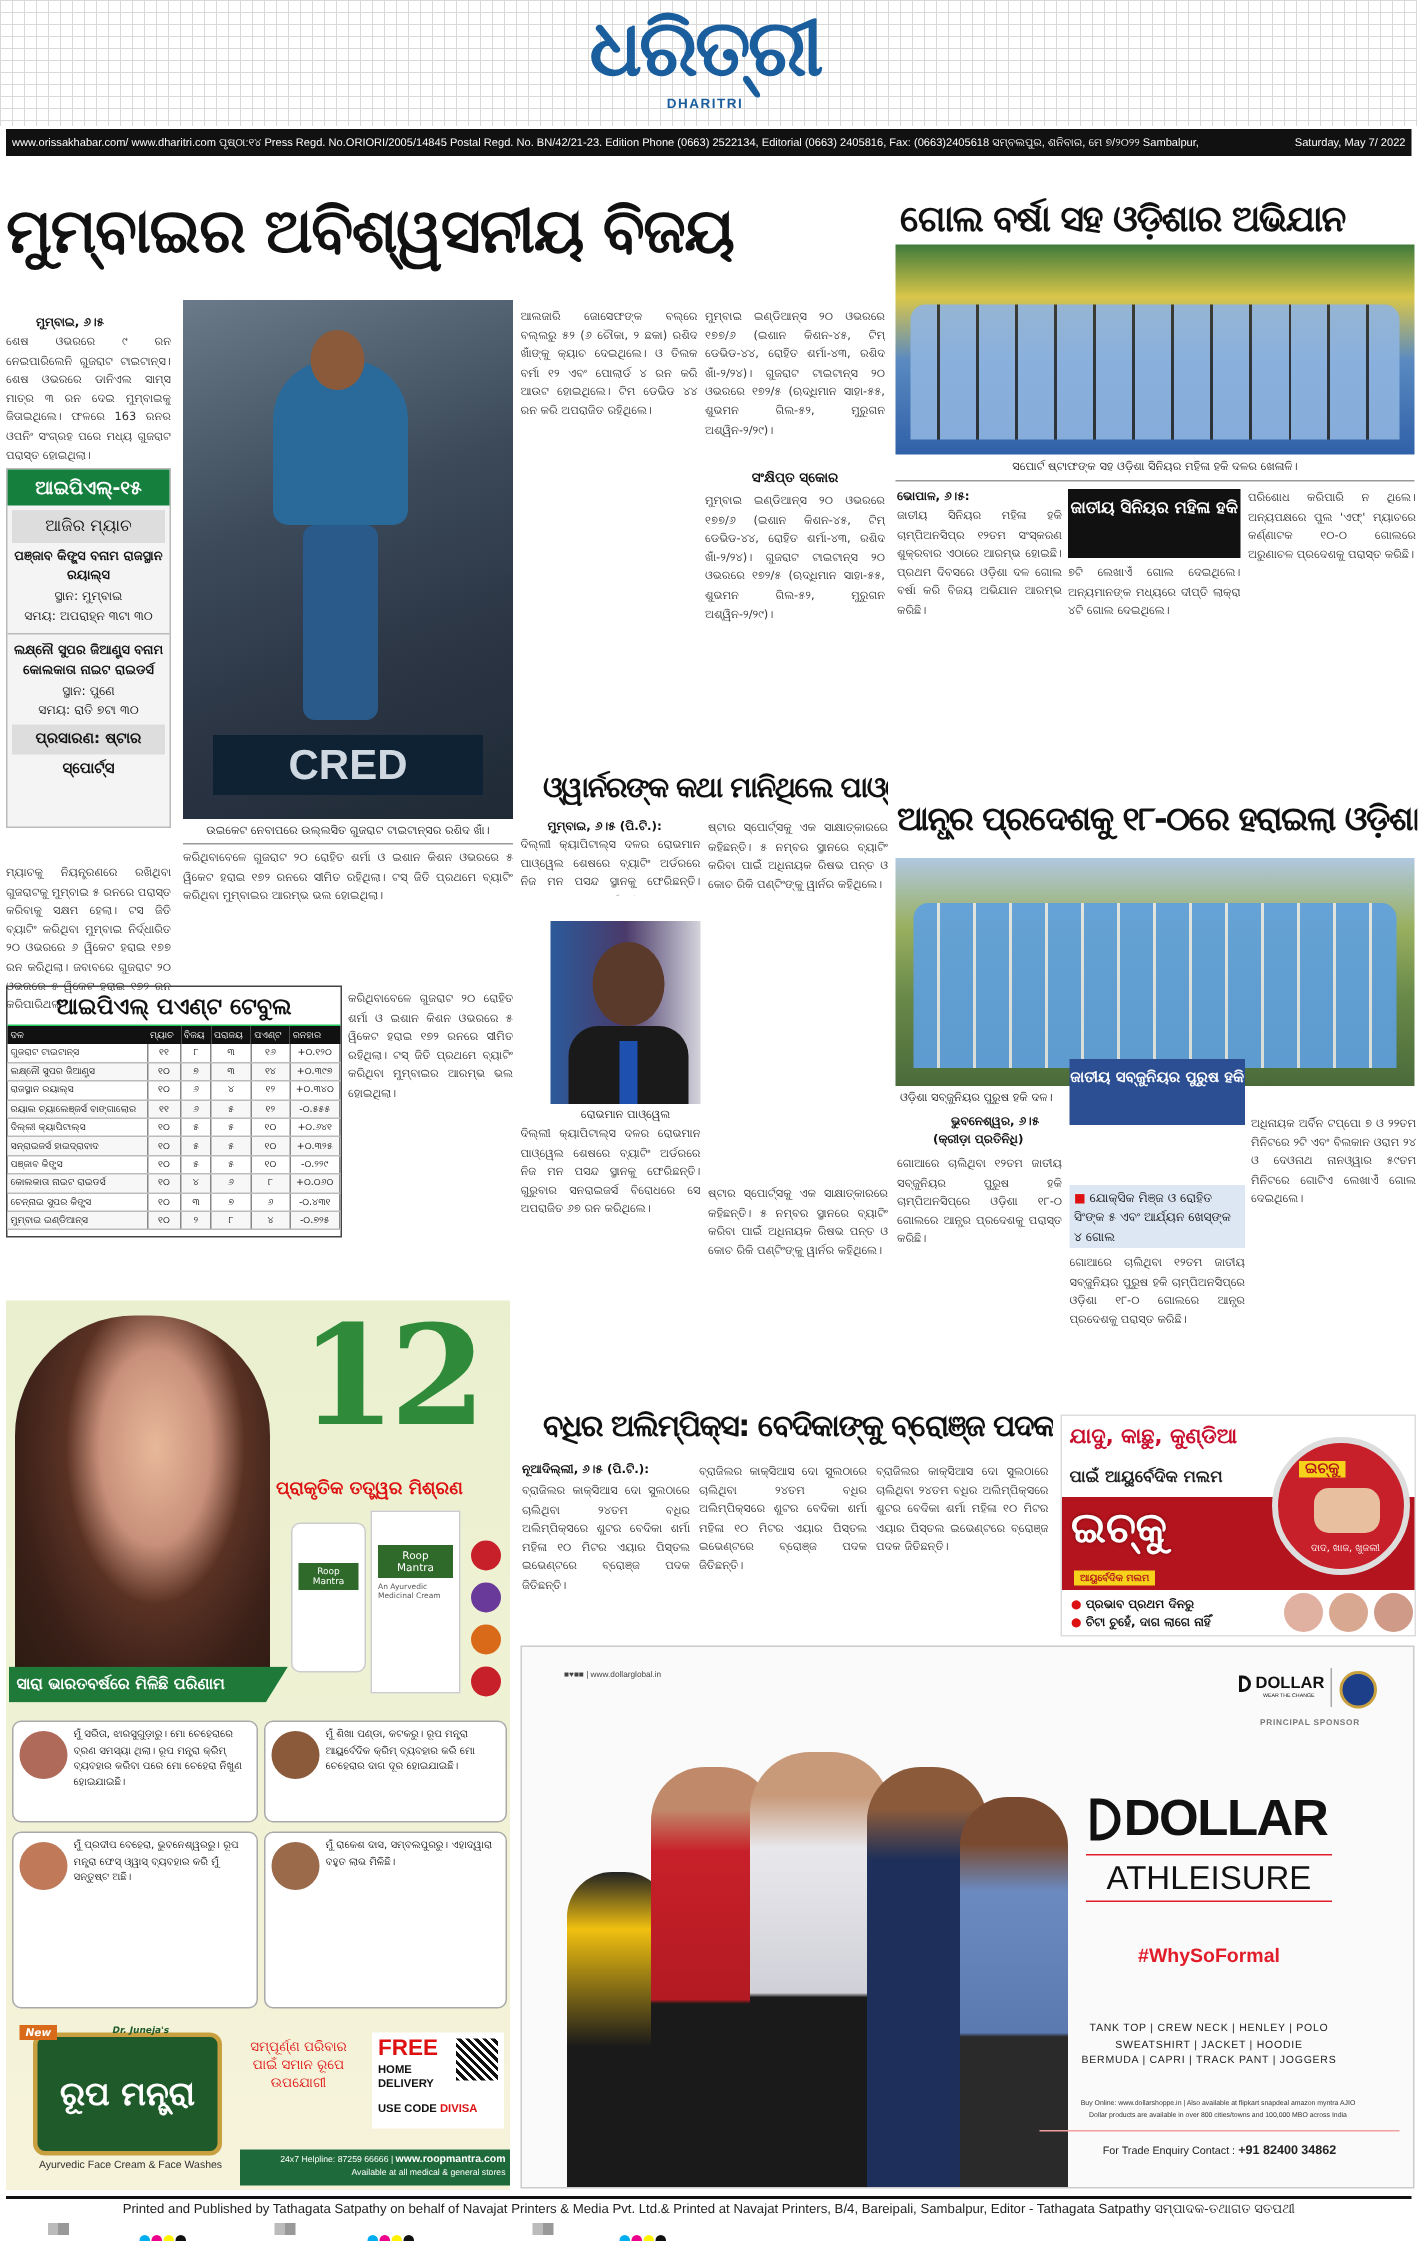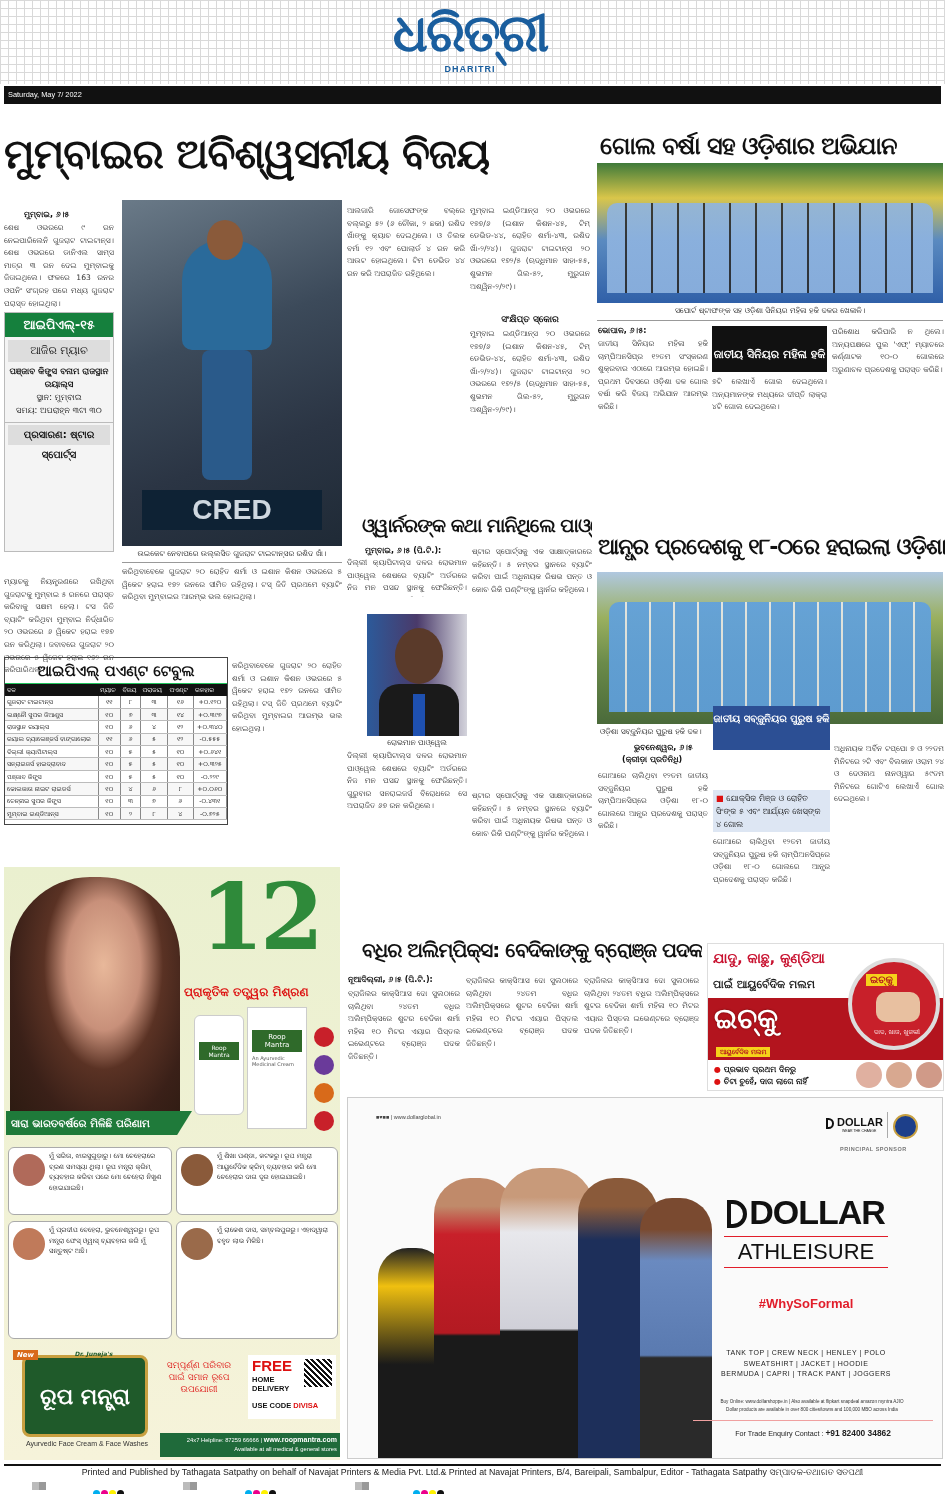--- a/index.html
+++ b/index.html
@@ -51,20 +51,21 @@
   </style>
 </head>
 <body>
 
 <div id="masthead" class="abs"></div>
 <div id="logo" class="abs">
   <div class="glyph">ଧରିତ୍ରୀ</div>
   <div class="latin">DHARITRI</div>
 </div>
 <div id="ticker" class="abs">
+  <span>www.orissakhabar.com/ www.dharitri.com ପୃଷ୍ଠା:୧୪ Press Regd. No.ORIORI/2005/14845 Postal Regd. No. BN/42/21-23. Edition Phone (0663) 2522134, Editorial (0663) 2405816, Fax: (0663)2405618 ସମ୍ବଲପୁର, ଶନିବାର, ମେ ୭/୨୦୨୨ Sambalpur,</span>
   <span>Saturday, May 7/ 2022</span>
 </div>
 
 <div class="abs hl" style="left:4px;top:108px;width:590px;font-size:41px;font-weight:bold;line-height:92px;letter-spacing:-1px;">ମୁମ୍ବାଇର ଅବିଶ୍ୱସନୀୟ ବିଜୟ</div>
 <div class="abs dateline" style="left:24px;top:210px;">ମୁମ୍ବାଇ, ୬।୫</div>
 <div class="abs body-text" style="left:4px;top:222px;width:110px;height:86px;">ଶେଷ ଓଭରରେ ୯ ରନ ନେଇପାରିଲେନି ଗୁଜରାଟ ଟାଇଟାନ୍ସ। ଶେଷ ଓଭରରେ ଡାନିଏଲ ସାମ୍ସ ମାତ୍ର ୩ ରନ ଦେଇ ମୁମ୍ବାଇକୁ ଜିତାଇଥିଲେ। ଫଳରେ 163 ରନର ଓପନିଂ ସଂଗ୍ରହ ପରେ ମଧ୍ୟ ଗୁଜରାଟ ପରାସ୍ତ ହୋଇଥିଲା।</div>
 <div class="abs photo" style="left:122px;top:200px;width:220px;height:346px;background:linear-gradient(160deg,#6a7a88 0%,#3c4a5a 40%,#2b3544 70%,#1f2a36 100%);">
   <div style="position:absolute;left:60px;top:40px;width:90px;height:110px;border-radius:40px 40px 10px 10px;background:#2a6a9a;"></div>
   <div style="position:absolute;left:85px;top:20px;width:36px;height:40px;border-radius:50%;background:#8a5a3a;"></div>
   <div style="position:absolute;left:80px;top:150px;width:50px;height:130px;background:#2a5a8a;border-radius:8px;"></div>
@@ -75,20 +76,25 @@
 
 <div id="ipl-box" class="abs">
   <div class="title">ଆଇପିଏଲ୍-୧୫</div>
   <div class="sub">ଆଜିର ମ୍ୟାଚ</div>
   <div class="match">
     <div class="teams">ପଞ୍ଜାବ କିଙ୍ଗ୍ସ ବନାମ ରାଜସ୍ଥାନ ରୟାଲ୍ସ</div>
     <div>ସ୍ଥାନ: ମୁମ୍ବାଇ</div>
     <div>ସମୟ: ଅପରାହ୍ନ ୩ଟା ୩୦</div>
   </div>
   <div class="sep"></div>
+  <div class="match">
+    <div class="teams">ଲକ୍ଷ୍ନୌ ସୁପର ଜିଆଣ୍ଟ୍ସ ବନାମ କୋଲକାତା ନାଇଟ ରାଇଡର୍ସ</div>
+    <div>ସ୍ଥାନ: ପୁଣେ</div>
+    <div>ସମୟ: ରାତି ୭ଟା ୩୦</div>
+  </div>
   <div class="broadcast">ପ୍ରସାରଣ: ଷ୍ଟାର ସ୍ପୋର୍ଟ୍ସ</div>
 </div>
 <div class="abs body-text" style="left:4px;top:576px;width:110px;height:96px;">ମ୍ୟାଚକୁ ନିୟନ୍ତ୍ରଣରେ ରଖିଥିବା ଗୁଜରାଟକୁ ମୁମ୍ବାଇ ୫ ରନରେ ପରାସ୍ତ କରିବାକୁ ସକ୍ଷମ ହେଲା। ଟସ ଜିତି ବ୍ୟାଟିଂ କରିଥିବା ମୁମ୍ବାଇ ନିର୍ଦ୍ଧାରିତ ୨୦ ଓଭରରେ ୬ ୱିକେଟ ହରାଇ ୧୭୭ ରନ କରିଥିଲା। ଜବାବରେ ଗୁଜରାଟ ୨୦ ଓଭରରେ ୫ ୱିକେଟ ହରାଇ ୧୭୨ ରନ କରିପାରିଥିଲା।</div>
 <div class="abs body-text" style="left:122px;top:566px;width:220px;height:88px;">କରିଥିବାବେଳେ ଗୁଜରାଟ ୨୦ ରୋହିତ ଶର୍ମା ଓ ଇଶାନ କିଶନ ଓଭରରେ ୫ ୱିକେଟ ହରାଇ ୧୭୨ ରନରେ ସୀମିତ ରହିଥିଲା। ଟସ୍ ଜିତି ପ୍ରଥମେ ବ୍ୟାଟିଂ କରିଥିବା ମୁମ୍ବାଇର ଆରମ୍ଭ ଭଲ ହୋଇଥିଲା।</div>
 
 <div id="points" class="abs">
   <div class="title">ଆଇପିଏଲ୍ ପଏଣ୍ଟ ଟେବୁଲ</div>
   <table>
     <thead>
         <tr id="pt-head">
@@ -205,21 +211,21 @@
 <div class="abs body-text" style="left:472px;top:790px;width:120px;height:132px;">ଷ୍ଟାର ସ୍ପୋର୍ଟ୍ସକୁ ଏକ ସାକ୍ଷାତ୍‌କାରରେ କହିଛନ୍ତି। ୫ ନମ୍ବର ସ୍ଥାନରେ ବ୍ୟାଟିଂ କରିବା ପାଇଁ ଅଧିନାୟକ ରିଷଭ ପନ୍ତ ଓ କୋଚ ରିକି ପଣ୍ଟିଂଙ୍କୁ ୱାର୍ନର କହିଥିଲେ।</div>
 
 <div class="abs hl" style="left:600px;top:112px;width:345px;font-size:24px;font-weight:bold;line-height:42px;letter-spacing:-1px;margin-top:13px;">ଗୋଲ ବର୍ଷା ସହ ଓଡ଼ିଶାର ଅଭିଯାନ</div>
 <div class="abs photo" style="left:597px;top:163px;width:346px;height:140px;background:linear-gradient(#3f7a3a 0%,#d9c64a 25%,#5a8ac0 55%,#3060a8 100%);">
   <div style="position:absolute;left:10px;top:40px;width:326px;height:90px;background:repeating-linear-gradient(90deg,#8fb4e0 0 18px,#2d2d2d 18px 20px,#8fb4e0 20px 26px);opacity:.9;border-radius:10px 10px 0 0;"></div>
 </div>
 <div class="abs caption" style="left:597px;top:306px;width:346px;">ସପୋର୍ଟ ଷ୍ଟାଫଙ୍କ ସହ ଓଡ଼ିଶା ସିନିୟର ମହିଳା ହକି ଦଳର ଖେଳାଳି।</div>
 <div class="abs rule" style="left:597px;top:320px;width:346px;"></div>
 <div class="abs dateline" style="left:598px;top:326px;">ଭୋପାଳ, ୬।୫:</div>
 <div class="abs body-text" style="left:598px;top:338px;width:110px;height:160px;">ଜାତୀୟ ସିନିୟର ମହିଳା ହକି ଚାମ୍ପିଅନସିପ୍‌ର ୧୨ତମ ସଂସ୍କରଣ ଶୁକ୍ରବାର ଏଠାରେ ଆରମ୍ଭ ହୋଇଛି। ପ୍ରଥମ ଦିବସରେ ଓଡ଼ିଶା ଦଳ ଗୋଲ ବର୍ଷା କରି ବିଜୟ ଅଭିଯାନ ଆରମ୍ଭ କରିଛି।</div>
-<div class="abs black-box" style="left:712px;top:326px;width:115px;height:46px;font-size:11px;line-height:20px;padding-top:19px;">ଜାତୀୟ ସିନିୟର ମହିଳା ହକି</div>
+<div class="abs black-box" style="left:712px;top:326px;width:115px;height:46px;font-size:11px;line-height:20px;padding-top:3px;">ଜାତୀୟ ସିନିୟର ମହିଳା ହକି</div>
 <div class="abs body-text" style="left:712px;top:376px;width:115px;height:122px;">୭ଟି ଲେଖାଏଁ ଗୋଲ ଦେଇଥିଲେ। ଅନ୍ୟମାନଙ୍କ ମଧ୍ୟରେ ଦୀପ୍ତି ଲାକ୍ରା ୪ଟି ଗୋଲ ଦେଇଥିଲେ।</div>
 <div class="abs body-text" style="left:832px;top:326px;width:112px;height:172px;">ପରିଶୋଧ କରିପାରି ନ ଥିଲେ। ଅନ୍ୟପକ୍ଷରେ ପୁଲ 'ଏଫ୍' ମ୍ୟାଚରେ କର୍ଣ୍ଣାଟକ ୧୦-୦ ଗୋଲରେ ଅରୁଣାଚଳ ପ୍ରଦେଶକୁ ପରାସ୍ତ କରିଛି।</div>
 
 <div class="abs hl" style="left:598px;top:522px;width:347px;font-size:22px;font-weight:bold;line-height:50px;letter-spacing:-1px;">ଆନ୍ଧ୍ର ପ୍ରଦେଶକୁ ୧୮-୦ରେ ହରାଇଲା ଓଡ଼ିଶା</div>
 <div class="abs photo" style="left:597px;top:572px;width:346px;height:152px;background:linear-gradient(#b0c8e0 0%,#9ab060 30%,#6a8a4a 60%,#4a6a3a 100%);">
   <div style="position:absolute;left:12px;top:30px;width:322px;height:110px;background:repeating-linear-gradient(90deg,#5fa0e0 0 16px,#e8e8e8 16px 18px,#5fa0e0 18px 24px);border-radius:10px 10px 0 0;opacity:.9;"></div>
 </div>
 <div class="abs caption" style="left:600px;top:727px;width:230px;text-align:left;">ଓଡ଼ିଶା ସବ୍‌ଜୁନିୟର ପୁରୁଷ ହକି ଦଳ।</div>
 <div class="abs dateline" style="left:618px;top:743px;margin-left:16px;">ଭୁବନେଶ୍ୱର, ୬।୫</div>
 <div class="abs" style="left:622px;top:755px;font-size:8px;font-weight:bold;">(କ୍ରୀଡ଼ା ପ୍ରତିନିଧି)</div>

